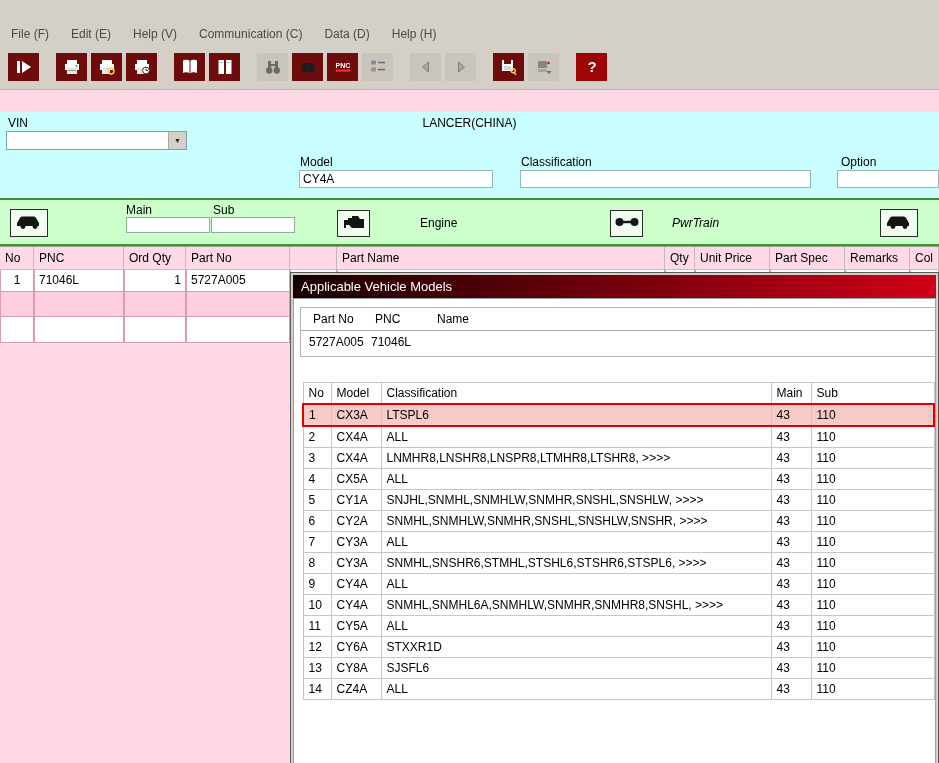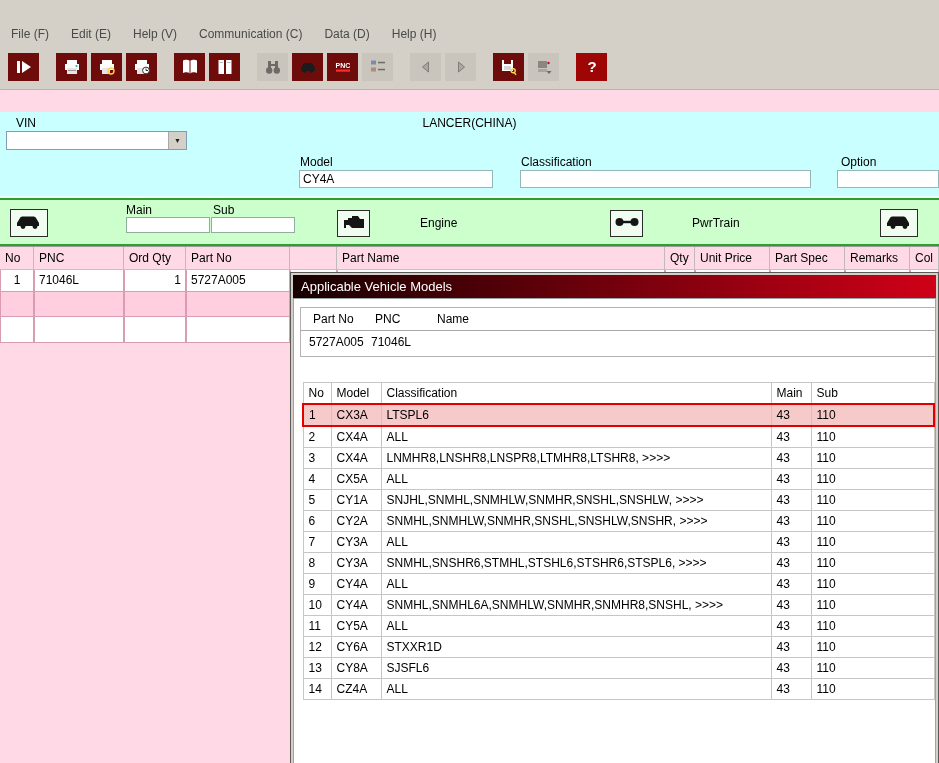--- a/index.html
+++ b/index.html
@@ -19,21 +19,21 @@
   .tbtn.gap{margin-left:13px;}
   .tbtn.help{background:#9e0505;}
   .ticon{display:flex;}
   .tabbar{position:absolute;left:0;top:90px;width:100%;height:22px;background:#d4d0c8;}
   .tab{position:absolute;left:5px;top:3px;height:19px;padding:0 9px;background:#d4d0c8;
        border:1px solid #808080;border-bottom:none;border-top:1px solid #fff;
        border-left:1px solid #fff;font-size:9px;line-height:19px;}
   
   .vin-section{position:absolute;left:0;top:112px;width:100%;height:86px;background:var(--cyan-bg,#c9ffff);
                border-bottom:2px solid #eefefe;box-sizing:border-box;}
-  .vin-label{position:absolute;left:8px;top:4px;font-size:12px;margin-left:8px;}
+  .vin-label{position:absolute;left:8px;top:4px;font-size:12px;}
   .vehicle-title{position:absolute;left:0;top:4px;width:100%;text-align:center;font-size:12px;}
   .vin-combo{position:absolute;left:6px;top:19px;width:181px;height:19px;display:flex;
              border:1px solid #7f9db9;background:#fff;box-sizing:border-box;}
   .vin-combo input{flex:1;min-width:0;border:none;outline:none;font-size:12px;padding:0 2px;font-family:inherit;}
   .vin-combo-btn{width:17px;background:#d4d0c8;border-left:1px solid #a8a8a8;display:flex;
                  align-items:center;justify-content:center;font-size:7px;color:#222;cursor:default;}
   .fld-label{position:absolute;font-size:12px;}
   .fld-input{position:absolute;height:18px;border:1px solid #93b6b6;background:#fff;
              box-sizing:border-box;font-size:12px;padding:0 3px;font-family:inherit;outline:none;}
   
@@ -283,21 +283,21 @@
     <div class="gb-label" style="left:420px;">Engine</div>
     <div class="gb-iconbox" style="left:610px;top:10px;width:31px;height:25px;">
       <span>
         <svg width="24" height="14" viewBox="0 0 24 14">
             <circle cx="4.5" cy="7" r="4" fill="#151515"></circle>
             <circle cx="19.5" cy="7" r="4" fill="#151515"></circle>
             <rect x="4" y="5.8" width="16" height="2.4" fill="#151515"></rect>
           </svg>
       </span>
     </div>
-    <div class="gb-label" style="left:692px;">PwrTrain</div>
+    <div class="gb-label" style="left:672px;font-style:italic;">PwrTrain</div>
     <div class="gb-iconbox" style="left:880px;top:9px;width:36px;height:26px;">
       <span>
         <svg width="28" height="18" viewBox="0 0 28 18">
             <path d="M2 11l3-5c.6-1 1.6-1.5 2.7-1.5h10.6c1.1 0 2.1.5 2.7 1.5l3 5v3H2z" fill="#141414"></path>
             <circle cx="8" cy="14.5" r="2.4" fill="#141414"></circle>
             <circle cx="20" cy="14.5" r="2.4" fill="#141414"></circle>
           </svg>
       </span>
     </div>
   </div>

